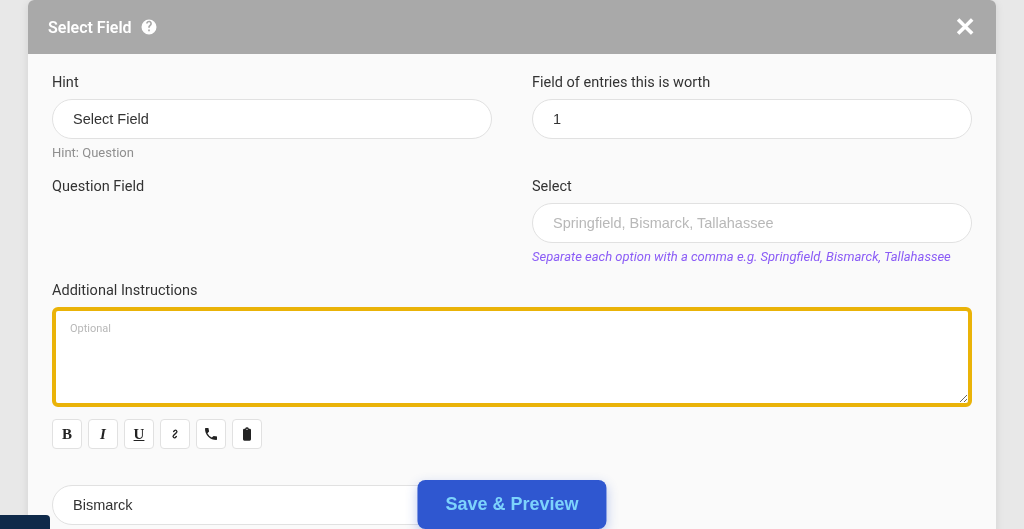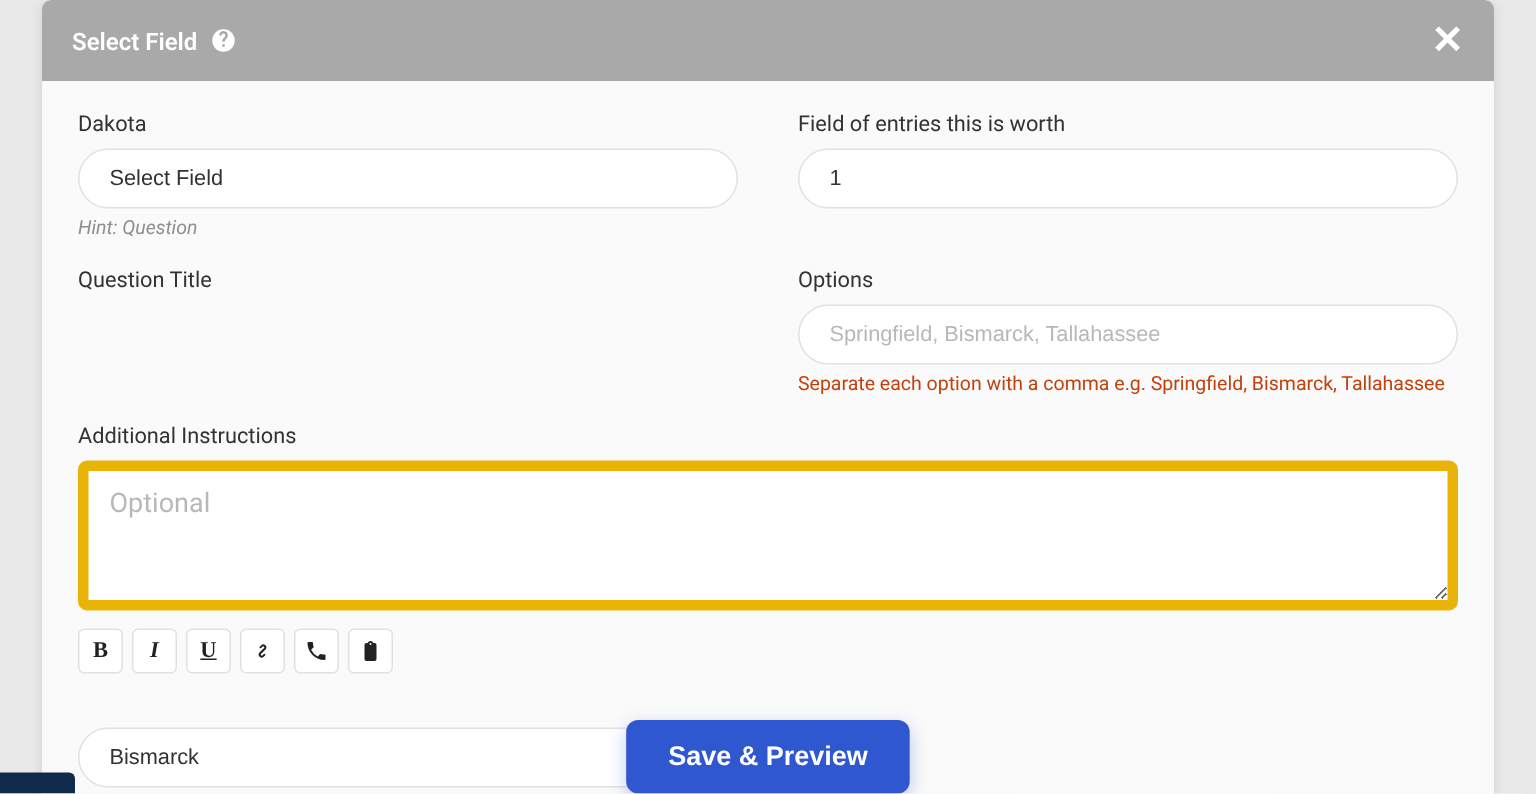--- a/index.html
+++ b/index.html
@@ -72,34 +72,34 @@
       font-size: 14.5px;
       color: #333;
       background: #fff;
       outline: none;
     }
     .text-input::placeholder { color: #b8b8b8; }
     .hint {
       color: #8f8f8f;
       font-size: 13px;
       margin-top: 6px;
+    }
+    .hint-italic {
+      color: #8b5cf6;
       font-style: italic;
-    }
-    .hint-italic {
-      color: #c2410c;
       font-size: 13px;
       margin-top: 6px;
     }
     .textarea {
       width: 100%;
       min-height: 100px;
       padding: 11px 14px;
-      border: 7px solid #eab308;
+      border: 4px solid #eab308;
       border-radius: 6px;
-      font-size: 18px;
+      font-size: 11px;
       color: #333;
       font-family: inherit;
       resize: vertical;
       outline: none;
       background: #fff;
     }
     .textarea::placeholder { color: #b8b8b8; }
     .toolbar {
       display: flex;
       gap: 6px;
@@ -120,21 +120,21 @@
     .tool-btn svg { width: 16px; height: 16px; }
     .tool-bold { font-weight: 900; font-size: 15px; font-family: Georgia, serif; }
     .tool-italic { font-style: italic; font-weight: 700; font-size: 15px; font-family: Georgia, serif; }
     .tool-underline { text-decoration: underline; font-weight: 700; font-size: 15px; font-family: Georgia, serif; }
     .save-btn {
       position: absolute;
       left: 50%;
       transform: translateX(-50%);
       bottom: 0;
       background: #2f57d0;
-      color: #ffffff;
+      color: #7dd3fc;
       border: none;
       padding: 14px 28px;
       border-radius: 8px;
       font-size: 18px;
       font-weight: 600;
       cursor: pointer;
       box-shadow: 0 4px 12px rgba(47,87,208,0.3);
     }
     .half { width: 48%; }
     .bottom-accent {
@@ -160,36 +160,36 @@
           </svg>
       </span>
     </div>
     <span class="close-btn">✕</span>
   </div>
 
   <div class="modal-body">
 
     <div class="row">
       <div class="col">
-        <label class="field-label">Dakota</label>
+        <label class="field-label">Hint</label>
         <input class="text-input" value="Select Field" style="">
         <div class="hint">Hint: Question</div>
       </div>
       <div class="col">
         <label class="field-label">Field of entries this is worth</label>
         <input class="text-input" value="1" style="">
       </div>
     </div>
 
     <div class="row">
       <div class="col">
-        <label class="field-label">Question Title</label>
-      </div>
-      <div class="col">
-        <label class="field-label">Options</label>
+        <label class="field-label">Question Field</label>
+      </div>
+      <div class="col">
+        <label class="field-label">Select</label>
         <input class="text-input" placeholder="Springfield, Bismarck, Tallahassee" style="">
         <div class="hint-italic">Separate each option with a comma e.g. Springfield, Bismarck, Tallahassee</div>
       </div>
     </div>
 
     <div style="margin-bottom:36px;">
       <label class="field-label">Additional Instructions</label>
       <textarea class="textarea" placeholder="Optional" style=""></textarea>
       <div class="toolbar">
         <div class="tool-btn tool-bold">B</div>

